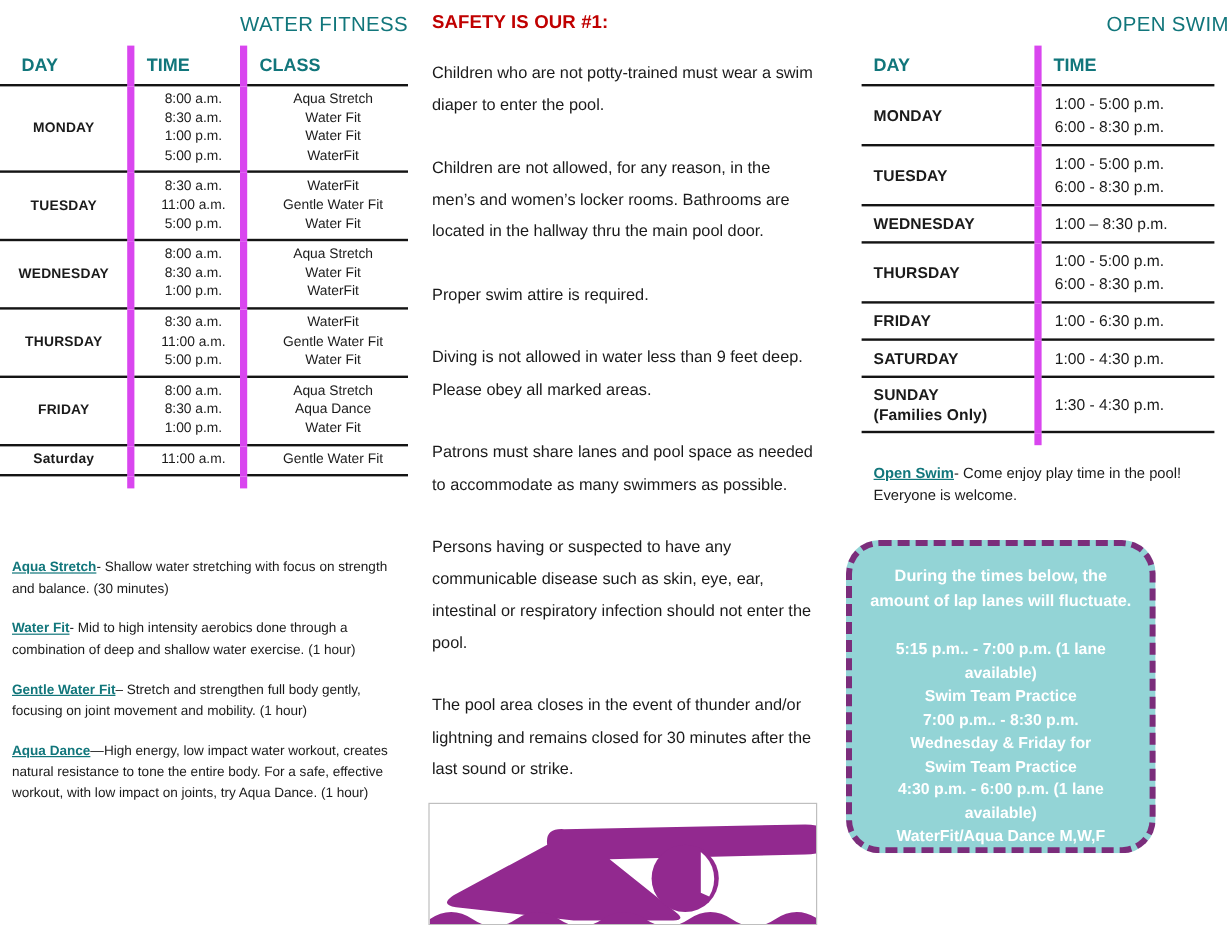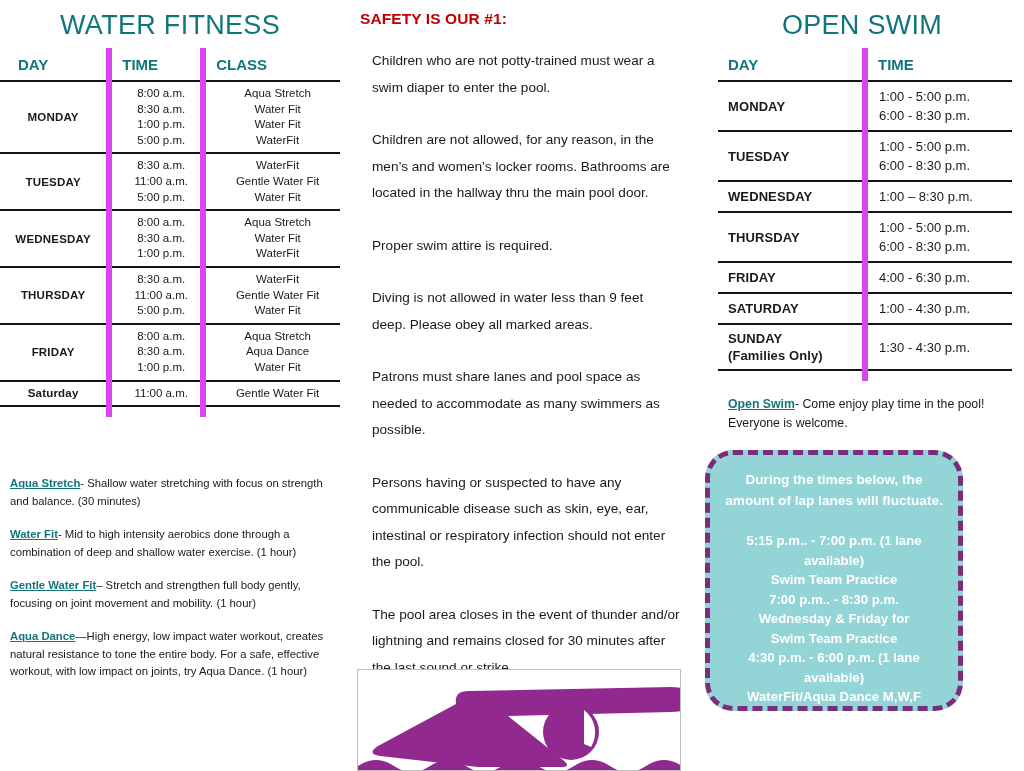--- a/index.html
+++ b/index.html
@@ -15,23 +15,23 @@
     color: #1a1a1a;
     overflow: hidden;
   }
 
   
   .col { position: absolute; }
 
   
   .section-title {
     color: #11767B;
-    font-size: 27px;
+    font-size: 17px;
     font-weight: 400;
-    text-align: center;
+    text-align: right;
     letter-spacing: .3px;
     line-height: 1;
   }
 
   
   #left-col { left: 0px; top: 0px; width: 340px; }
 
   .wf-title { margin-top: 12px; }
 
   .tbl {
@@ -100,21 +100,21 @@
     font-size: 15.5px;
     font-weight: bold;
     margin-top: 10px;
     letter-spacing: .1px;
   }
   #safety-body {
     margin-top: 20px;
     font-size: 13.6px;
     line-height: 26.5px;
   }
-  #safety-body p { margin: 0 0 26px 12px; }
+  #safety-body p { margin: 0 0 26px 0; }
 
   
   #swimmer-frame {
     position: absolute;
     left: 357px;
     top: 669px;
     width: 324px;
     height: 102px;
     border: 1px solid #bfbfbf;
     box-sizing: border-box;
@@ -349,21 +349,21 @@
         <tr class="rowline os-row">
           <td class="os-day">THURSDAY</td>
           <td class="os-time vline">
             <div>1:00 - 5:00 p.m.</div>
             <div>6:00 - 8:30 p.m.</div>
           </td>
         </tr>
         <tr class="rowline os-row">
           <td class="os-day">FRIDAY</td>
           <td class="os-time vline">
-            <div>4:00 - 6:30 p.m.</div>
+            <div>1:00 - 6:30 p.m.</div>
           </td>
         </tr>
         <tr class="rowline os-row">
           <td class="os-day">SATURDAY</td>
           <td class="os-time vline">
             <div>1:00 - 4:30 p.m.</div>
           </td>
         </tr>
         <tr class="rowline os-row">
           <td class="os-day">

